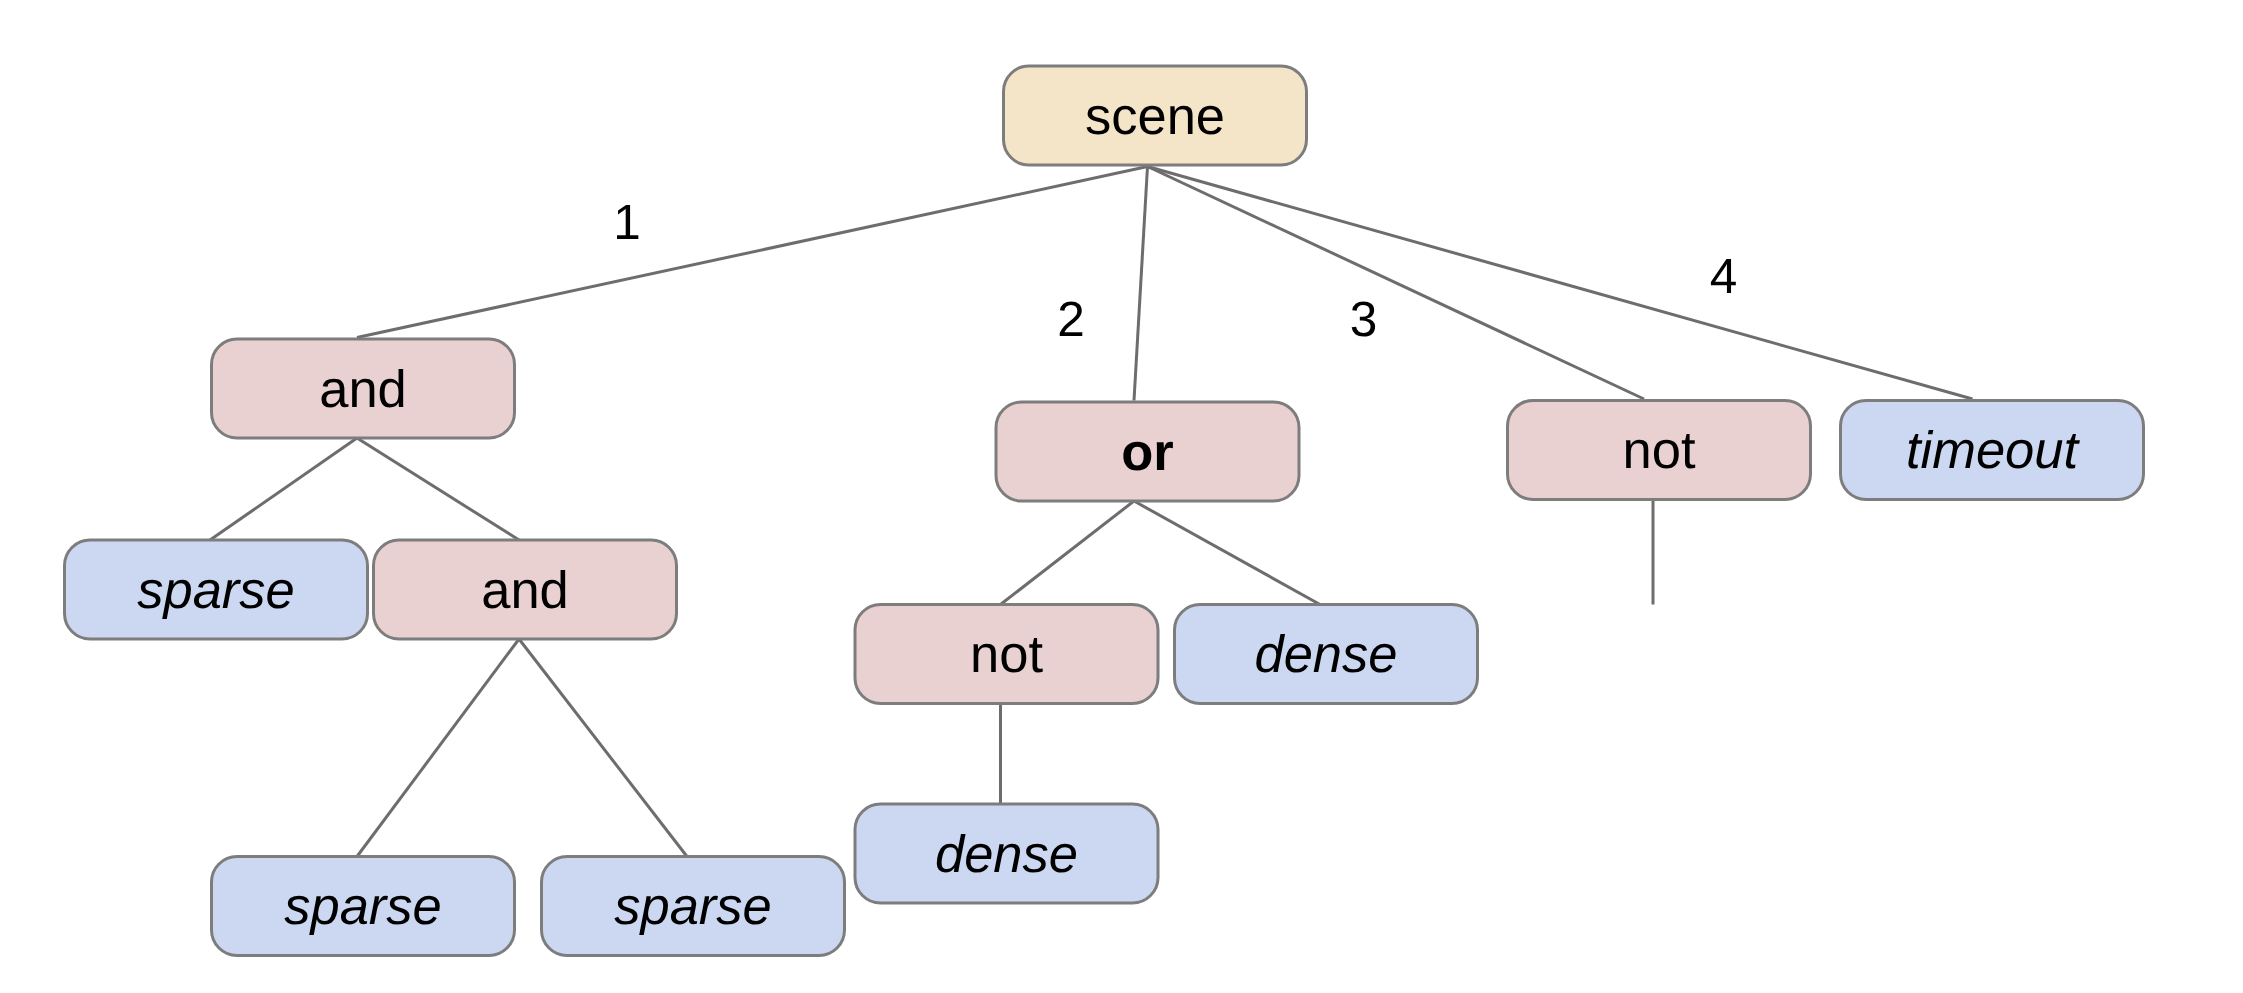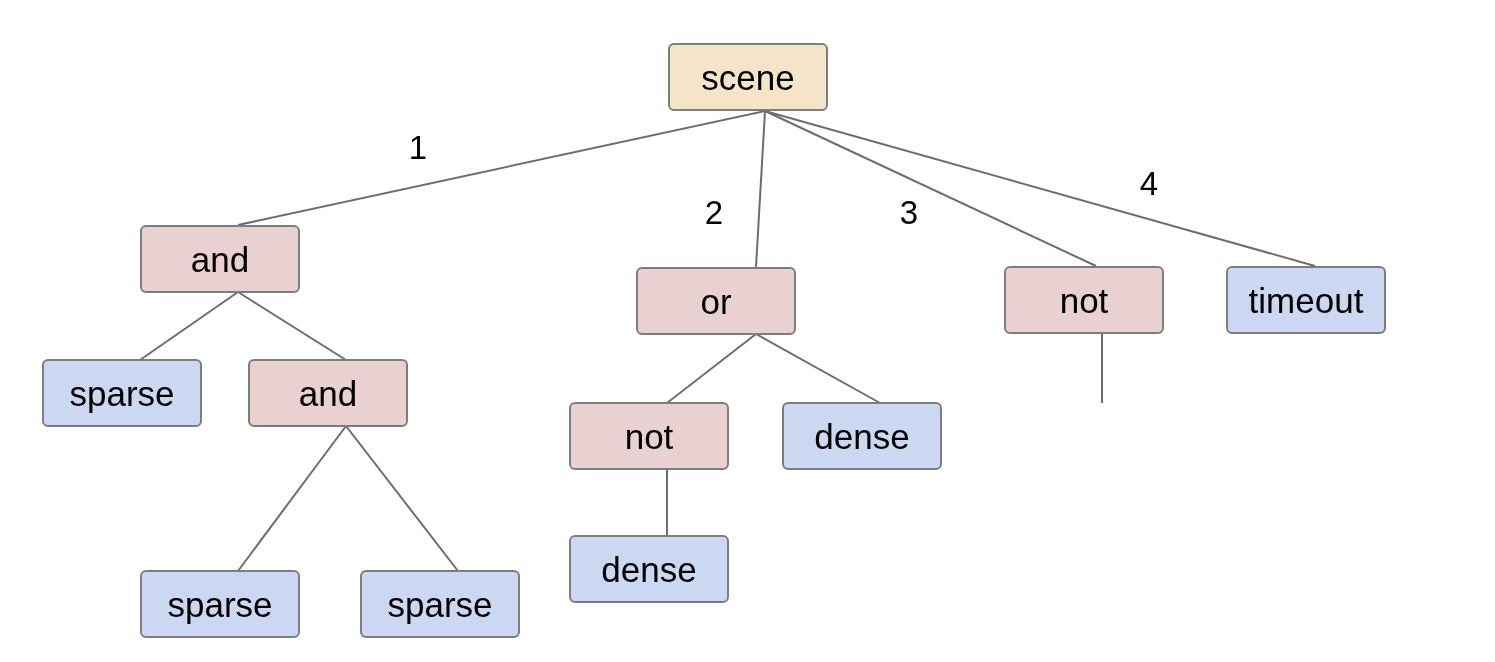--- a/index.html
+++ b/index.html
@@ -21,36 +21,36 @@
     top: 0;
     width: 1495px;
     height: 662px;
   }
   svg.edges line {
     stroke: var(--edge-color, #6d6d6d);
     stroke-width: 2;
   }
   .node {
     position: absolute;
-    width: 160px;
+    width: 204px;
     height: 68px;
     box-sizing: border-box;
     border: 2px solid var(--border-color, #7d7d7d);
-    border-radius: 6px;
+    border-radius: 18px;
     display: flex;
     align-items: center;
     justify-content: center;
     font-size: 35px;
     line-height: 1;
     color: var(--text-color, #000000);
     white-space: nowrap;
   }
   .node.root     { background: var(--root-fill, #f5e5c8); }
   .node.operator { background: var(--operator-fill, #ead1d1); }
-  .node.leaf     { background: var(--leaf-fill, #ccd8f1); }
+  .node.leaf     { background: var(--leaf-fill, #ccd8f1); font-style: italic; }
   .edge-label {
     position: absolute;
     transform: translate(-50%, -50%);
     font-size: 33px;
     color: var(--text-color, #000000);
   }
 </style>
 </head>
 <body>
 
@@ -71,21 +71,21 @@
     <line x1="1102" y1="332" x2="1102" y2="403"></line>
   </svg>
 
   <div class="edge-label" style="left:418px; top:148px;">1</div>
   <div class="edge-label" style="left:714px; top:213px;">2</div>
   <div class="edge-label" style="left:909px; top:213px;">3</div>
   <div class="edge-label" style="left:1149px; top:184px;">4</div>
 
   <div class="node root" style="left:668px;  top:43px;">scene</div>
   <div class="node operator" style="left:140px;  top:225px;">and</div>
-  <div class="node operator" style="left:636px;  top:267px;">or</div>
+  <div class="node operator" style="left:663px;  top:267px;font-weight:bold;">or</div>
   <div class="node operator" style="left:1004px; top:266px;">not</div>
   <div class="node leaf" style="left:1226px; top:266px;">timeout</div>
   <div class="node leaf" style="left:42px;   top:359px;">sparse</div>
   <div class="node operator" style="left:248px;  top:359px;">and</div>
   <div class="node operator" style="left:569px;  top:402px;">not</div>
   <div class="node leaf" style="left:782px;  top:402px;">dense</div>
   <div class="node leaf" style="left:140px;  top:570px;">sparse</div>
   <div class="node leaf" style="left:360px;  top:570px;">sparse</div>
   <div class="node leaf" style="left:569px;  top:535px;">dense</div>
 

